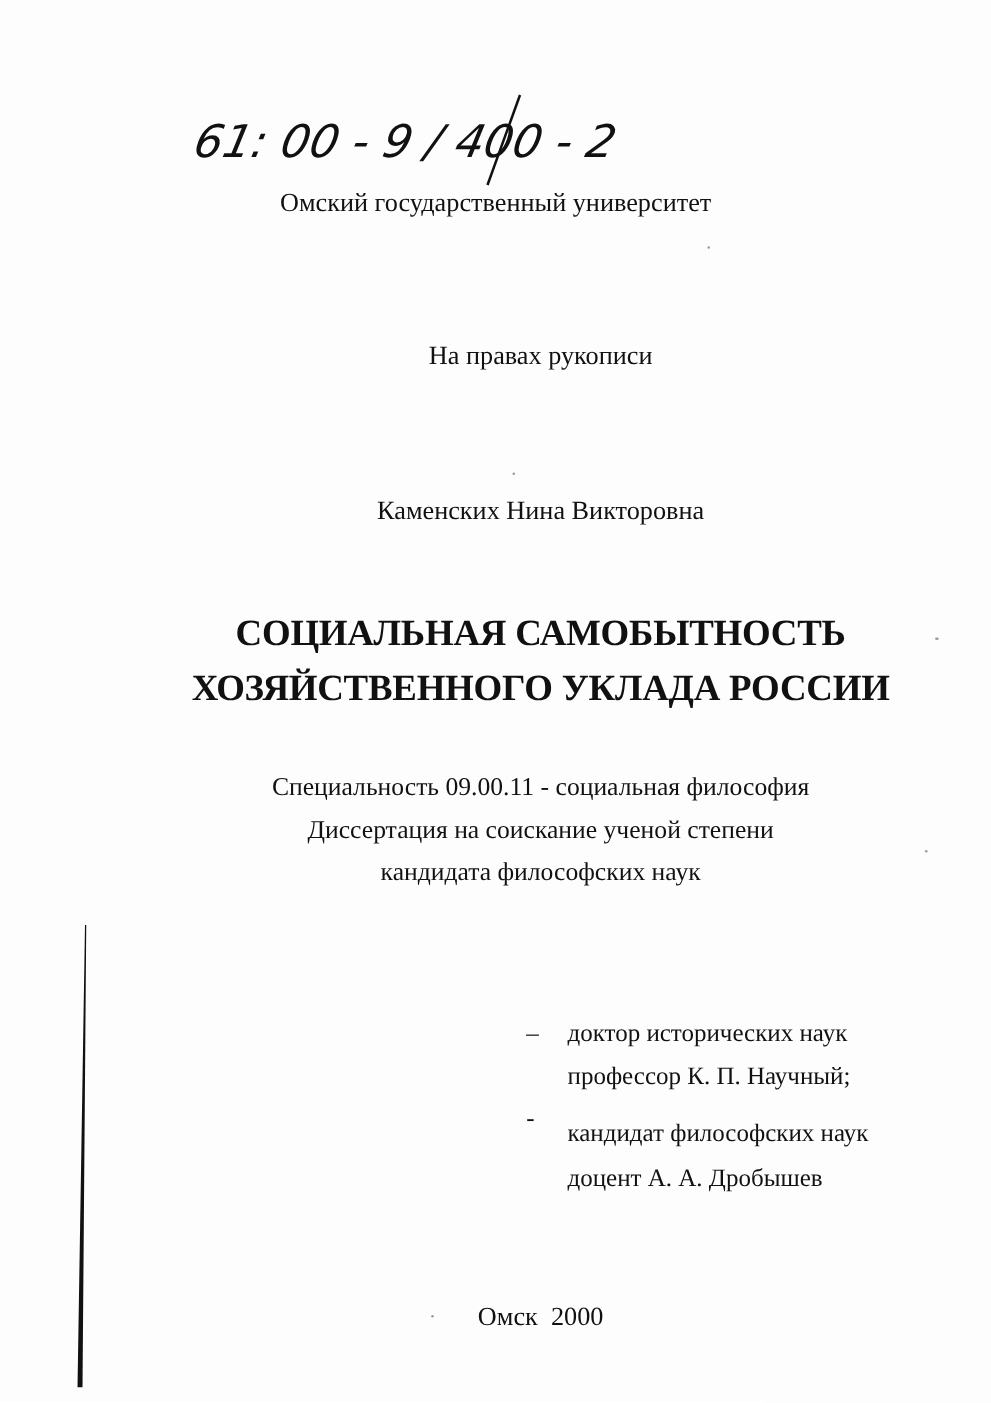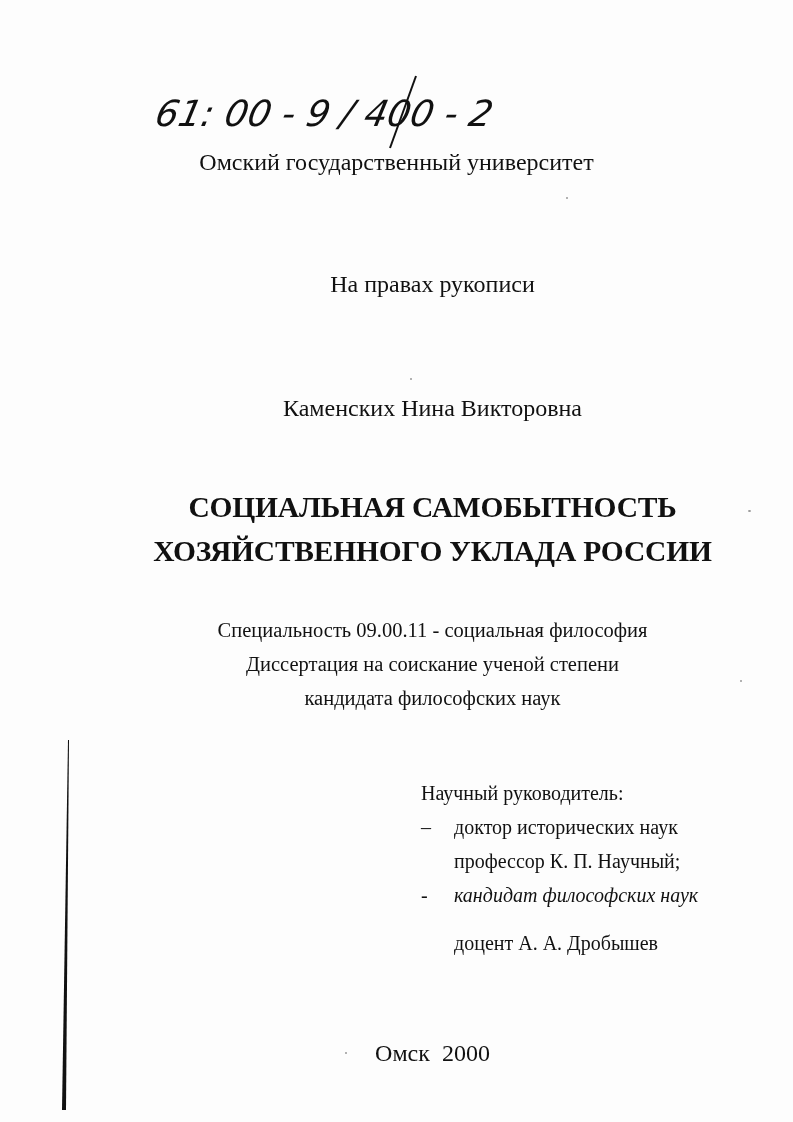--- a/index.html
+++ b/index.html
@@ -3,21 +3,21 @@
   <meta charset="utf-8">
   <style>
     html, body { margin: 0; padding: 0; background: #ffffff; }
     body { width: 793px; height: 1122px; position: relative; overflow: hidden;
            font-family: "Liberation Serif", "DejaVu Serif", serif; color: #111; }
     .page { position: absolute; left: 0; top: 0; width: 793px; height: 1122px; background: #fdfdfd; }
     .abs { position: absolute; white-space: nowrap; }
     .center { left: 0; width: 793px; text-align: center; }
     .handwritten { left: 158px; top: 86px; width: 400px; height: 70px; }
     .handwritten svg { overflow: visible; }
-    .line { font-size: 24px; line-height: 24px; }
+    .line { font-size: 21px; line-height: 24px; }
     .title { font-size: 29.5px; font-weight: bold; line-height: 34px; letter-spacing: -0.2px; }
     .subtitle { font-size: 20.5px; line-height: 24px; }
     .supervisor { left: 421px; font-size: 20px; line-height: 24px; }
     .dash { position: absolute; left: 0; }
     .item-text { position: absolute; left: 33px; }
     .margin-line { position: absolute; left: 60px; top: 740px; width: 10px; height: 370px; }
     .speck { position: absolute; background: #999; border-radius: 50%; }
   </style>
 </head>
 <body>
@@ -37,31 +37,30 @@
 
   <div class="abs center line" style="top:396px; left:36px;">Каменских Нина Викторовна</div>
 
   <div class="abs center title" style="top:490px; left:36px;">СОЦИАЛЬНАЯ САМОБЫТНОСТЬ</div>
   <div class="abs center title" style="top:534px; left:36px;">ХОЗЯЙСТВЕННОГО УКЛАДА РОССИИ</div>
 
   <div class="abs center subtitle" style="top:618px; left:36px;">Специальность 09.00.11 - социальная философия</div>
   <div class="abs center subtitle" style="top:652px; left:36px;">Диссертация на соискание ученой степени</div>
   <div class="abs center subtitle" style="top:686px; left:36px;">кандидата философских наук</div>
 
-  <div class="abs supervisor" style="top:781px;">Научный руководитель:</div>
 
   <div class="abs supervisor" style="top:815px; width:320px; height:70px;">
     <span class="dash" style="top:0;">–</span>
     <span class="item-text" style="top:0;">доктор исторических наук</span>
     <span class="item-text" style="top:34px;">профессор К. П. Научный;</span>
   </div>
 
   <div class="abs supervisor" style="top:883px; width:320px; height:70px;">
     <span class="dash" style="top:0;">-</span>
-    <span class="item-text" style="top:0;font-style:italic;">кандидат философских наук</span>
+    <span class="item-text" style="top:12px;">кандидат философских наук</span>
     <span class="item-text" style="top:48px;">доцент А. А. Дробышев</span>
   </div>
 
   <div class="abs center line" style="top:1041px; left:36px; white-space:pre;">Омск  2000</div>
 
   <svg class="margin-line" viewBox="0 0 10 370">
     <polygon points="8,0 9,0 6,370 2,370" fill="#111"></polygon>
   </svg>
 
   <div class="speck" style="left:748px;top:510px;width:3px;height:2px;"></div>

